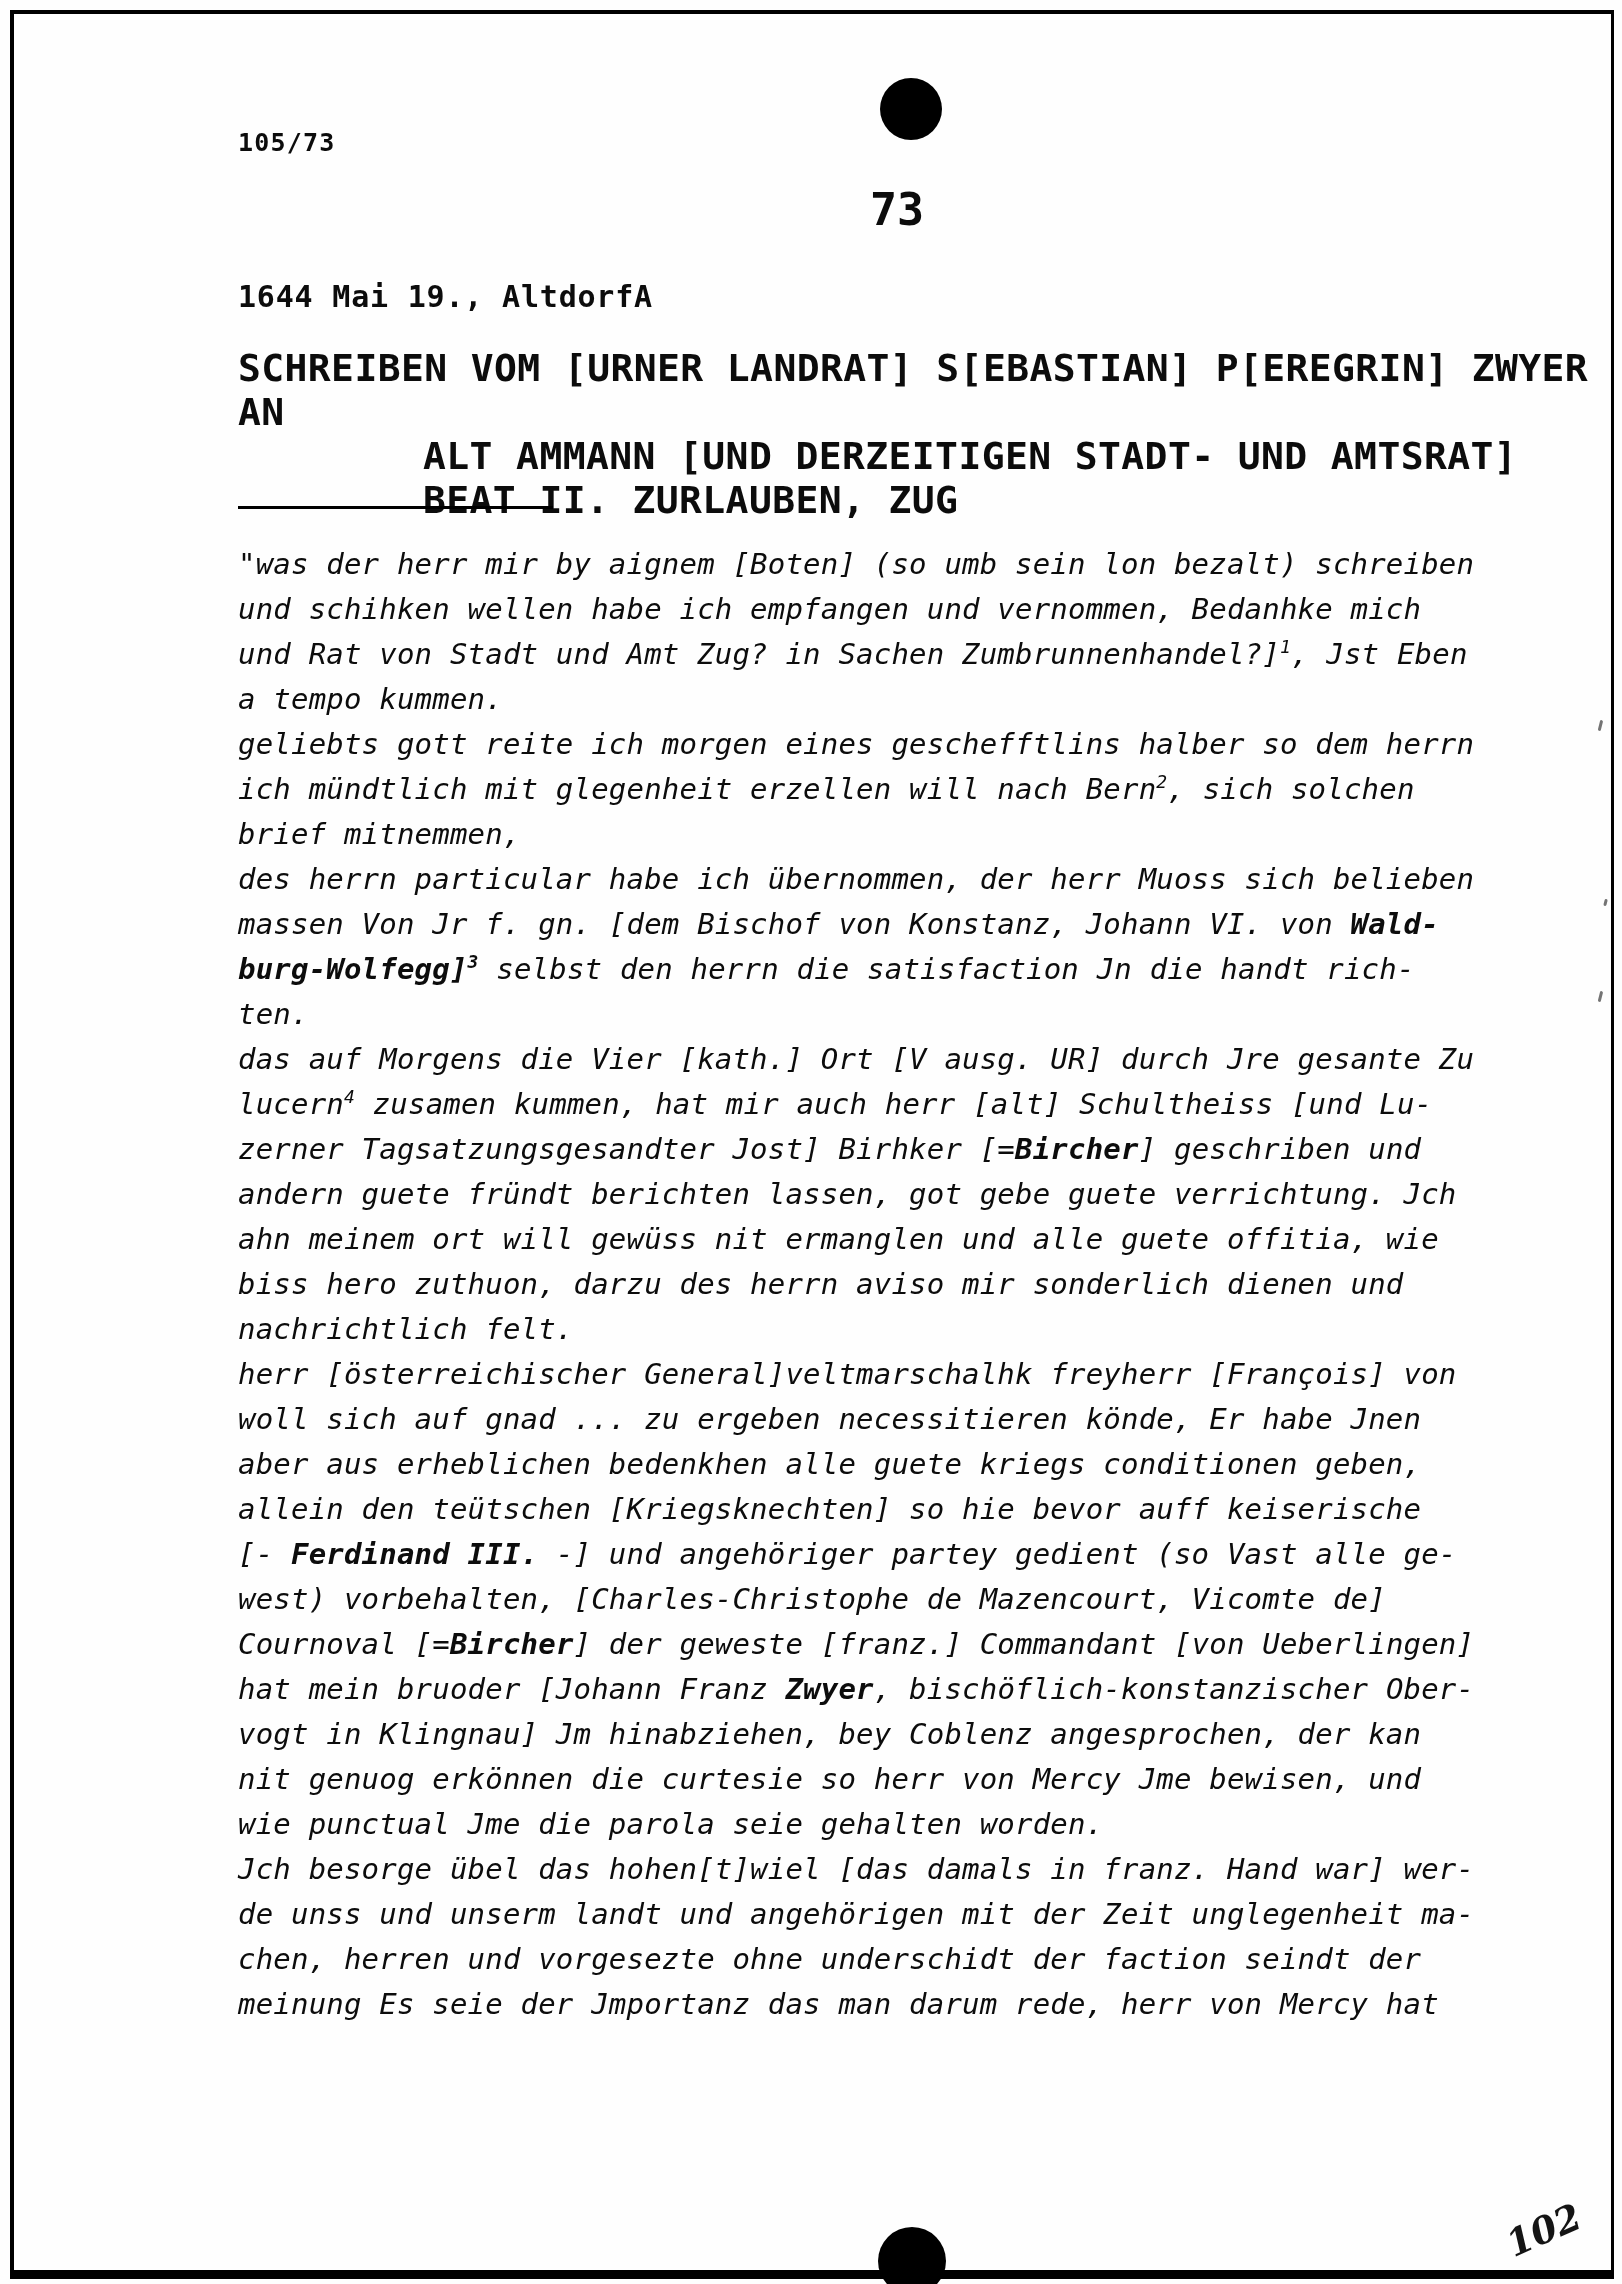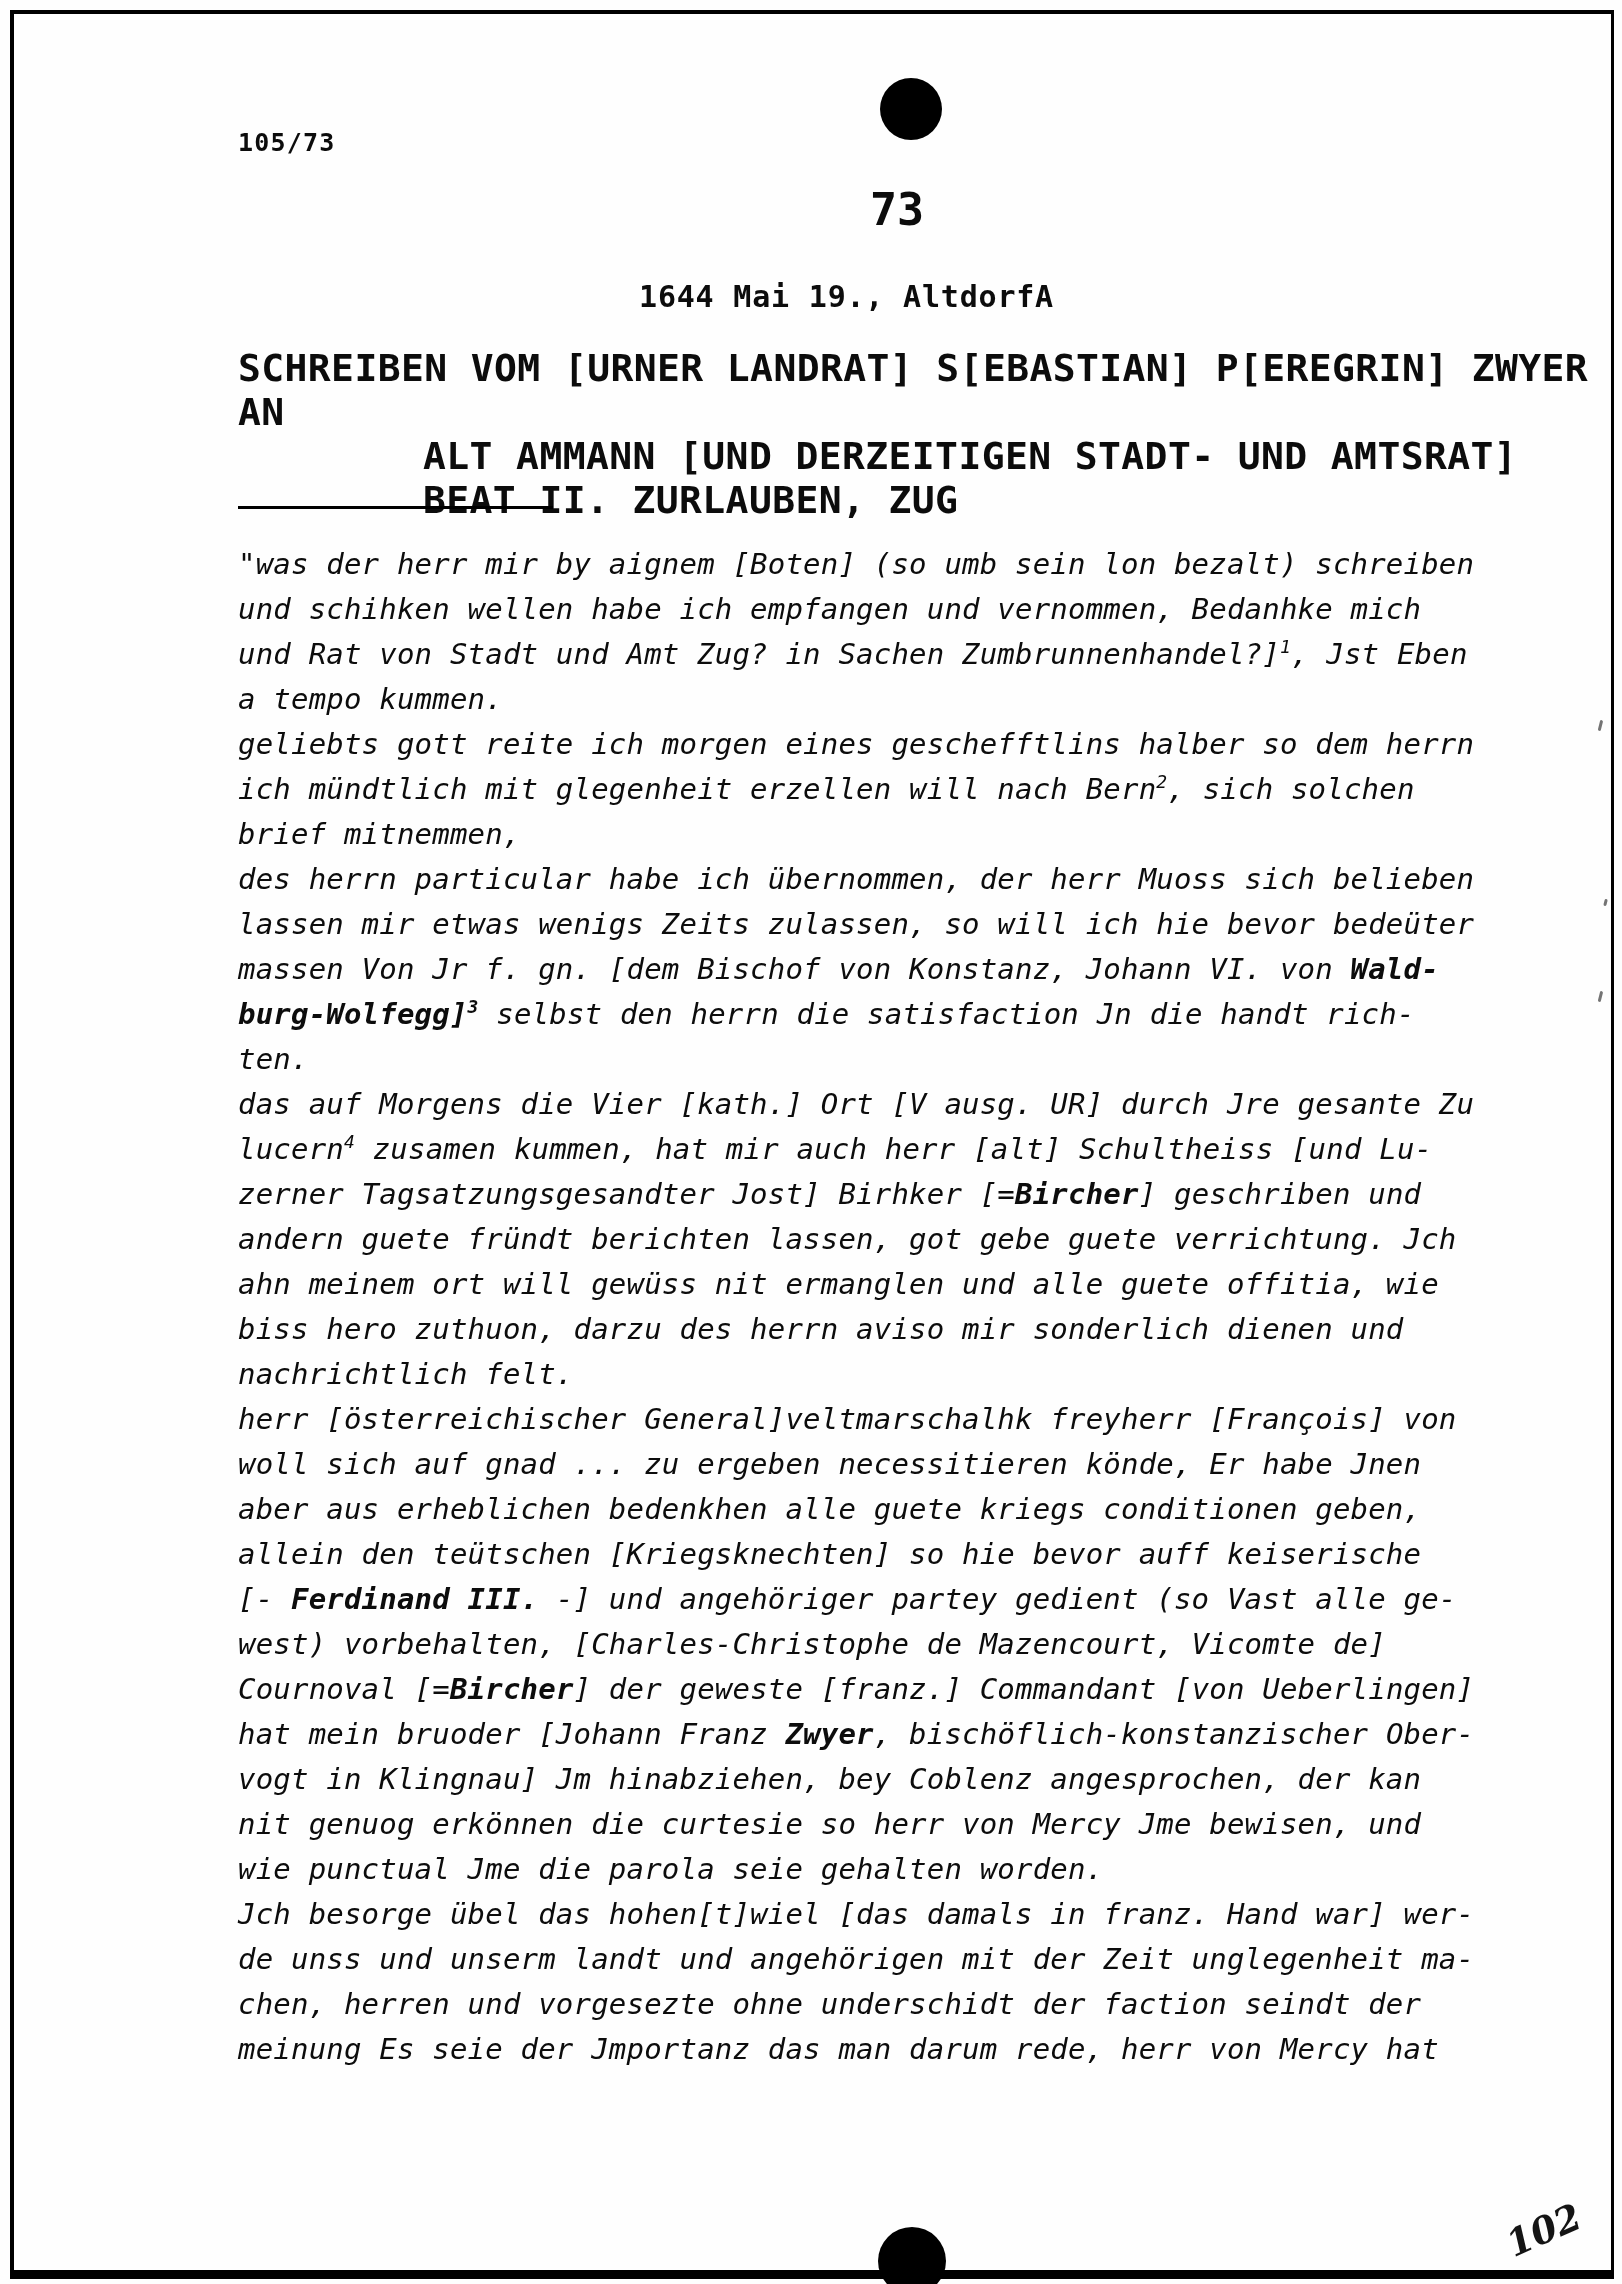--- a/index.html
+++ b/index.html
@@ -27,21 +27,21 @@
   .doc-ref {
     position:absolute; left:238px; top:128px;
     font-size:25px; font-weight:700; letter-spacing:1.2px;
   }
   .page-number {
     position:absolute; left:837px; top:183px;
     font-size:45px; font-weight:700;margin-left:33px;
   }
   .date-row {
     position:absolute; left:238px; top:279px; width:1217px;
-    display:flex; justify-content:center;
+    display:flex; justify-content:flex-start;
     font-size:30px; font-weight:700; letter-spacing:0.8px;
   }
   .title-block {
     position:absolute; left:238px; top:346px;
     font-size:38px; font-weight:700; line-height:44px; letter-spacing:0.4px;
   }
   .title-line.indented { padding-left:185px; }
 
   .rule {
     position:absolute; left:238px; top:506px;
@@ -98,21 +98,20 @@
 
 <div class="body-text">
     <div class="body-line"><span>"was der herr mir by aignem [Boten] (so umb sein lon bezalt) schreiben</span></div>
     <div class="body-line"><span>und schihken wellen habe ich empfangen und vernommen, Bedanhke mich</span></div>
     <div class="body-line"><span>und Rat von Stadt und Amt Zug? in Sachen Zumbrunnenhandel?]</span><sup>1</sup><span>, Jst Eben</span></div>
     <div class="body-line"><span>a tempo kummen.</span></div>
     <div class="body-line"><span>geliebts gott reite ich morgen eines geschefftlins halber so dem herrn</span></div>
     <div class="body-line"><span>ich mündtlich mit glegenheit erzellen will nach Bern</span><sup>2</sup><span>, sich solchen</span></div>
     <div class="body-line"><span>brief mitnemmen,</span></div>
     <div class="body-line"><span>des herrn particular habe ich übernommen, der herr Muoss sich belieben</span></div>
-    <div class="body-line"><span>lassen mir etwas wenigs Zeits zulassen, so will ich hie bevor bedeüter</span></div>
     <div class="body-line"><span>massen Von Jr f. gn. [dem Bischof von Konstanz, Johann VI. von </span><span class="bold">Wald-</span></div>
     <div class="body-line"><span class="bold">burg-Wolfegg]</span><sup class="bold">3</sup><span> selbst den herrn die satisfaction Jn die handt rich-</span></div>
     <div class="body-line"><span>ten.</span></div>
     <div class="body-line"><span>das auf Morgens die Vier [kath.] Ort [V ausg. UR] durch Jre gesante Zu</span></div>
     <div class="body-line"><span>lucern</span><sup>4</sup><span> zusamen kummen, hat mir auch herr [alt] Schultheiss [und Lu-</span></div>
     <div class="body-line"><span>zerner Tagsatzungsgesandter Jost] Birhker [=</span><span class="bold">Bircher</span><span>] geschriben und</span></div>
     <div class="body-line"><span>andern guete fründt berichten lassen, got gebe guete verrichtung. Jch</span></div>
     <div class="body-line"><span>ahn meinem ort will gewüss nit ermanglen und alle guete offitia, wie</span></div>
     <div class="body-line"><span>biss hero zuthuon, darzu des herrn aviso mir sonderlich dienen und</span></div>
     <div class="body-line"><span>nachrichtlich felt.</span></div>

